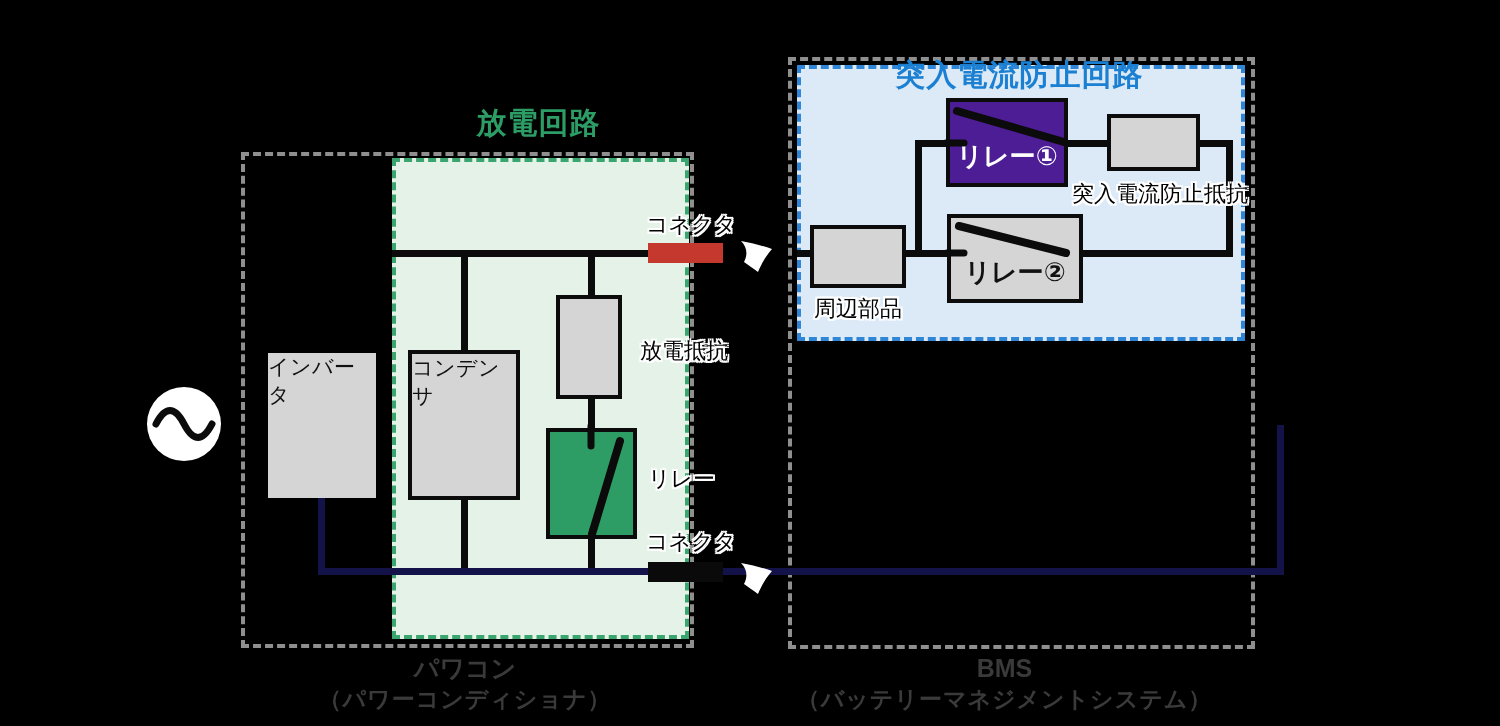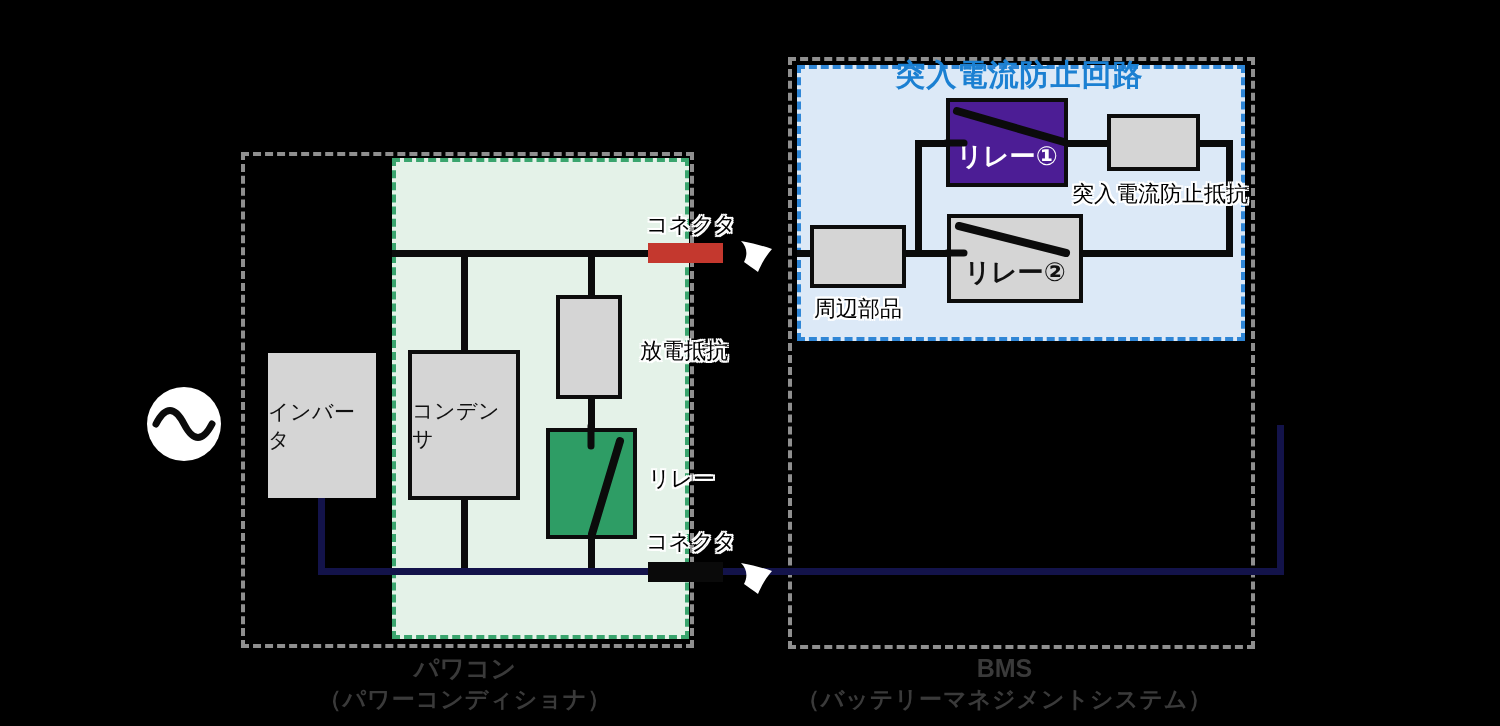--- a/index.html
+++ b/index.html
@@ -11,21 +11,21 @@
   .abs{position:absolute;}
   
   .pcs-box{left:241px;top:152px;width:445px;height:488px;border:4px dashed #8f8f8f;}
   .bms-box{left:788px;top:57px;width:459px;height:584px;border:4px dashed #8f8f8f;}
   .discharge-box{left:392px;top:158px;width:289px;height:473px;border:4px dashed #3aa56e;background:#e4f2e8;}
   .inrush-box{left:797px;top:65px;width:440px;height:268px;border:4px dashed #2f86d6;background:#dce9f7;}
   
   .wire{position:absolute;background:#0b0b0b;}
   .wire-navy{position:absolute;background:#13134a;}
   
-  .comp{position:absolute;background:#d5d5d5;border:4px solid #0c0c0c;display:flex;align-items:center;justify-content:center;box-sizing:border-box;}
+  .comp{position:absolute;background:#d5d5d5;border:4px solid #0c0c0c;display:flex;justify-content:center;box-sizing:border-box;}
   .comp-noborder{border:none;}
   .comp-label{font-size:21px;color:#111;letter-spacing:0.5px;}
   .relay-box-blue{background:#4c1d95;}
   .relay-box-green{background:#2e9d65;}
   .relay-caption{align-items:flex-end;justify-content:center;padding-bottom:9px;}
   .relay-caption .rl{font-size:26px;font-weight:700;}
   .rl-white{color:#fff;}
   .rl-black{color:#111;}
   
   .outlined{
@@ -95,20 +95,21 @@
   </div>
   <div class="comp" style="left:1107px;top:114px;width:93px;height:57px;"></div>
 
   <div class="outlined" style="left:646px;top:210px;">コネクタ</div>
   <div class="outlined" style="left:640px;top:336px;">放電抵抗</div>
   <div class="outlined" style="left:648px;top:464px;">リレー</div>
   <div class="outlined" style="left:646px;top:527px;">コネクタ</div>
   <div class="outlined" style="left:814px;top:294px;">周辺部品</div>
   <div class="outlined" style="left:1072px;top:179px;">突入電流防止抵抗</div>
 
+  <div class="sec-title title-green" style="left:392px;top:103px;width:293px;">放電回路</div>
   <div class="sec-title title-blue" style="left:797px;top:10px;width:445px;">突入電流防止回路</div>
 
   <div class="caption" style="left:777px;top:652px;width:455px;">
     <div class="c1">BMS</div>
     <div class="c2">（バッテリーマネジメントシステム）</div>
   </div>
   <div class="caption" style="left:240px;top:652px;width:450px;">
     <div class="c1">パワコン</div>
     <div class="c2">（パワーコンディショナ）</div>
   </div>

